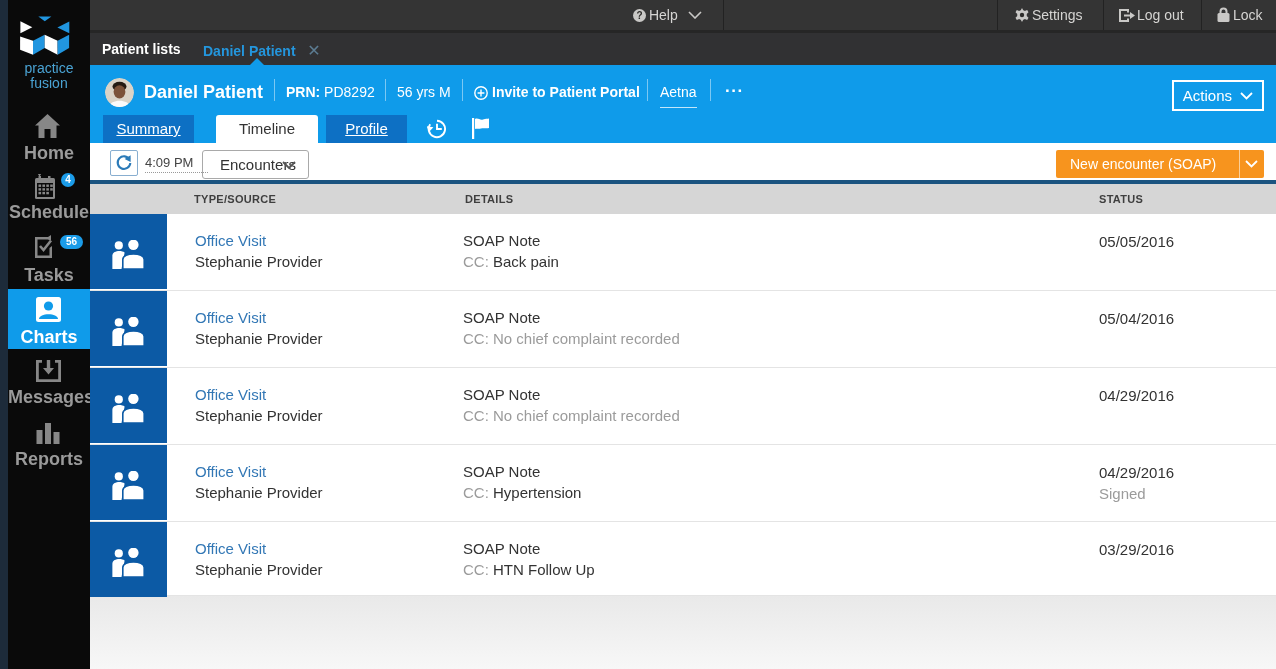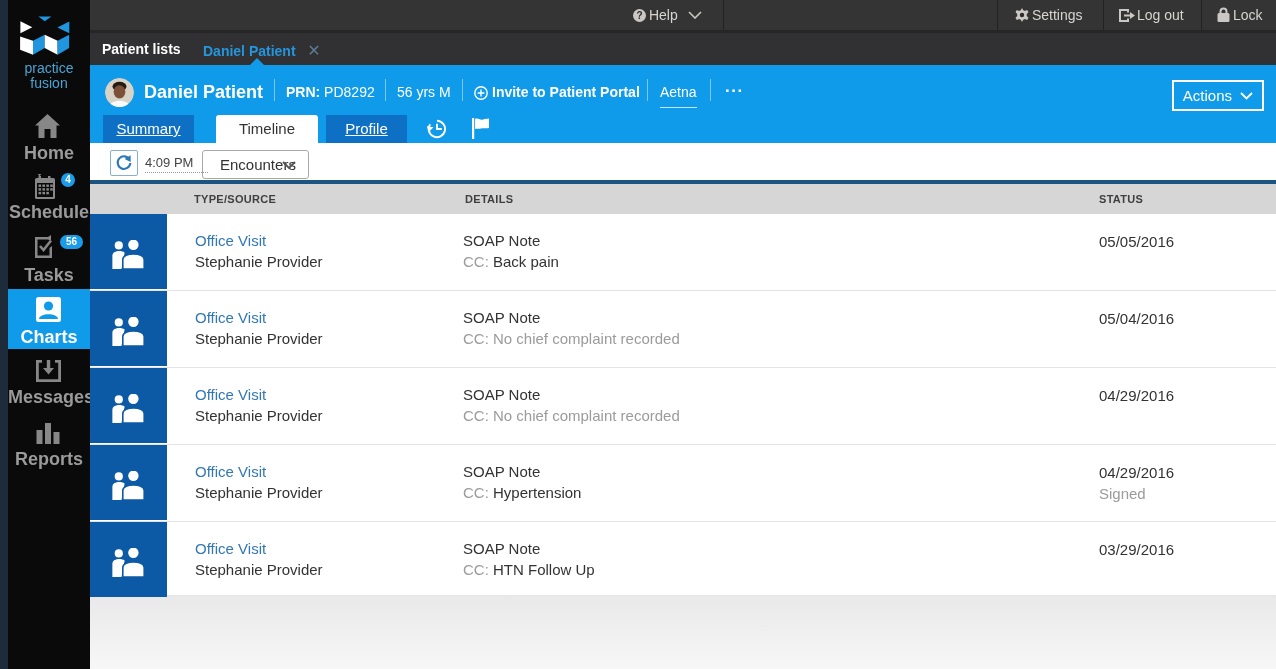--- a/index.html
+++ b/index.html
@@ -219,20 +219,27 @@
       <polygon points="15.6,1.2 15.6,8 9.6,5" fill="#2b7ab8"></polygon>
     </svg>
   </div>
   <div id="timeTxt">4:09 PM</div>
   <div id="encBox">
       <span style="position:absolute;left:17px;top:5px">Encounters</span>
     <svg width="14" height="9" viewBox="0 0 14 9" style="position:absolute;right:12px;top:10px">
         <path d="M1,1 L7,7 L13,1" stroke="#555" stroke-width="1.8" fill="none"></path>
       </svg>
   </div>
+  <div id="newEnc">
+    <span style="position:absolute;left:14px;top:6px">New encounter (SOAP)</span>
+    <div style="position:absolute;right:24px;top:0;width:1px;height:28px;background:rgba(255,255,255,0.55)"></div>
+    <svg width="13" height="8" viewBox="0 0 13 8" style="position:absolute;right:6px;top:10px">
+        <path d="M1,1 L6.5,6.5 L12,1" stroke="#fff" stroke-width="1.8" fill="none"></path>
+      </svg>
+  </div>
 </div>
 <div id="navyline" class="abs"></div>
 <div id="thead" class="abs">
   <span style="left:104px">TYPE/SOURCE</span>
   <span style="left:375px">DETAILS</span>
   <span style="left:1009px">STATUS</span>
 </div>
 <div class="abs" style="left:90px;top:596px;width:1186px;height:73px;background:linear-gradient(180deg,#e9e9e9,#f7f7f7)"></div>
 <div id="tbody" class="abs">
   <div class="trow" style="top:0px">

